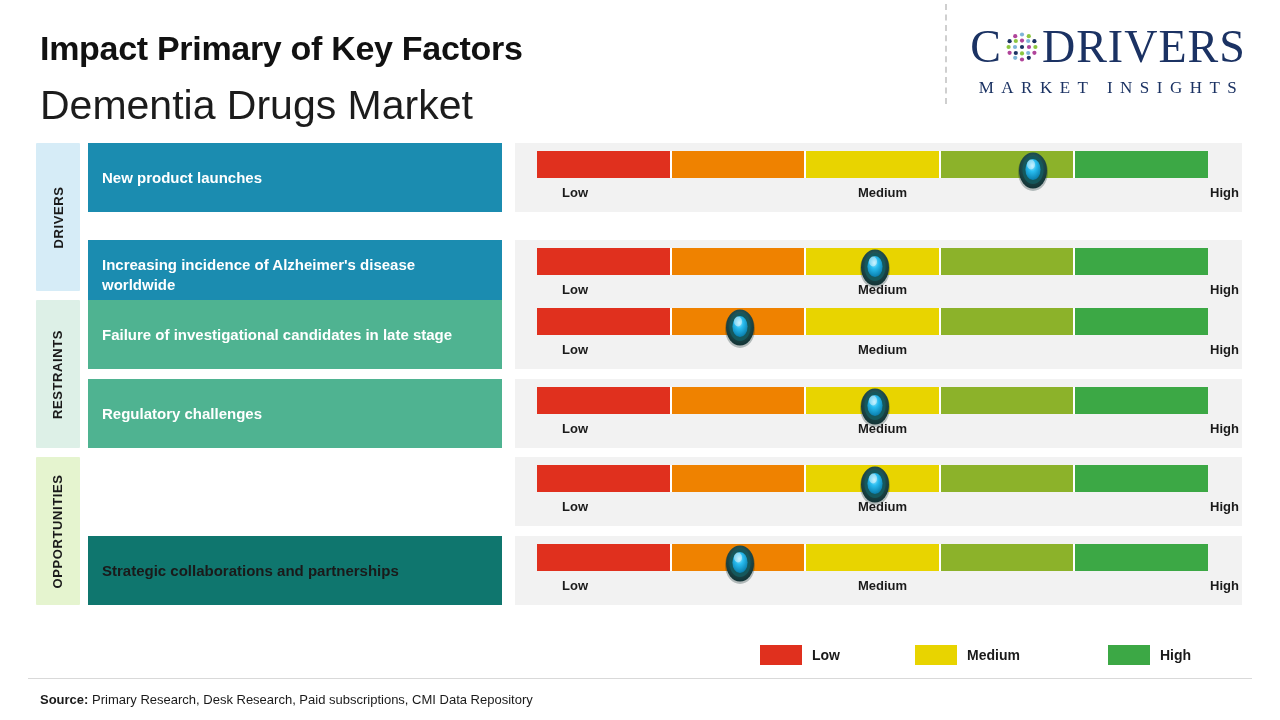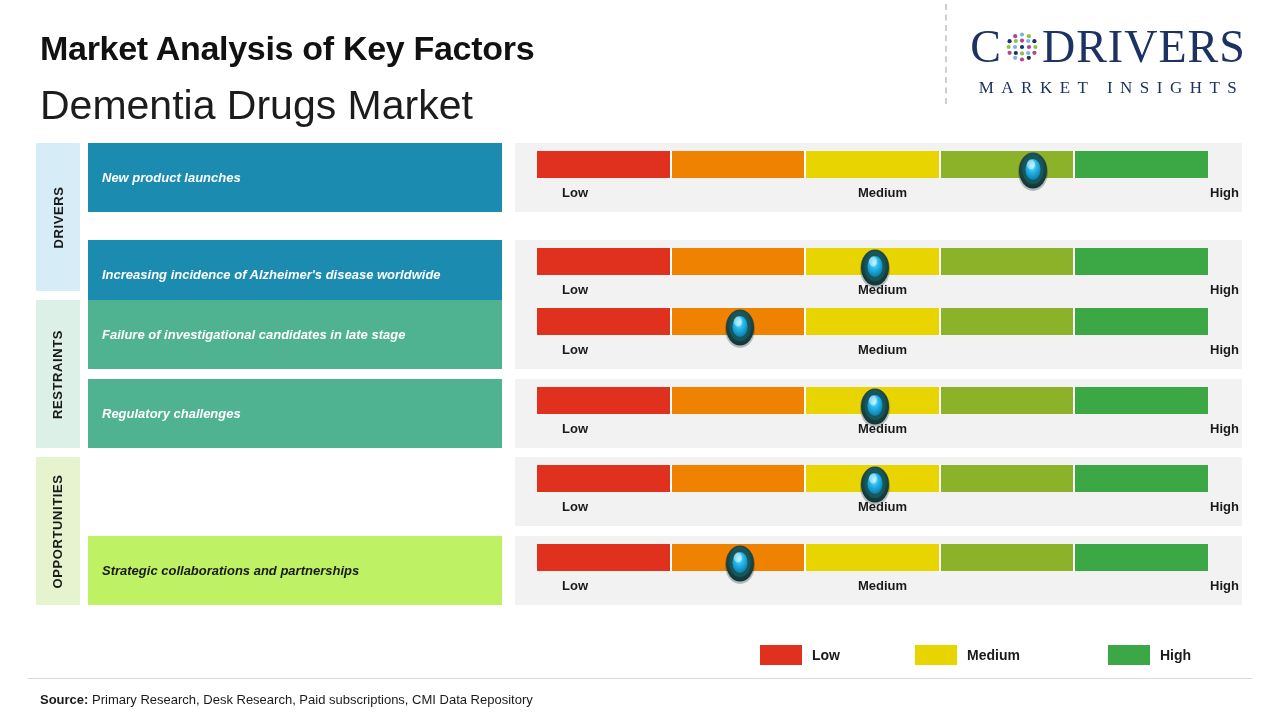--- a/index.html
+++ b/index.html
@@ -136,23 +136,22 @@
   .factor-box {
     position: absolute;
     left: 88px; top: 0;
     width: 414px; height: 69px;
     display: flex;
     align-items: center;
     box-sizing: border-box;
     padding: 0 14px;
   }
   .factor-text {
-    font-size: 13px;
+    font-size: 15px;
     font-weight: bold;
-    font-style: italic;
     line-height: 1.32;
   }
 
   
   .gauge-panel {
     position: absolute;
     left: 515px; top: 0;
     width: 727px; height: 69px;
     background: #f2f2f2;
   }
@@ -234,21 +233,21 @@
   }
   .source b { font-weight: bold; }
 </style>
 </head>
 <body>
 
 <div class="slide">
 
   <div class="header">
     <div class="title-block">
-      <div class="title-main">Market Analysis of Key Factors</div>
+      <div class="title-main">Impact Primary of Key Factors</div>
       <div class="title-sub">Dementia Drugs Market</div>
     </div>
 
     <div class="header-divider"></div>
 
     <div class="logo">
       <div class="logo-word">
         <span class="lw">C</span>
         <span class="logo-globe">
           <svg width="38" height="38" viewBox="0 0 38 38" aria-hidden="true">
@@ -449,21 +448,21 @@
         </div>
         <div class="scale-labels">
           <span class="scale-low">Low</span>
           <span class="scale-med">Medium</span>
           <span class="scale-high">High</span>
         </div>
       </div>
     </div>
 
     <div class="row" style="top:396px;">
-      <div class="factor-box" style="background:#bef264;">
+      <div class="factor-box" style="background:#0f766e;">
         <div class="factor-text" style="color:#1a1a1a;">Strategic collaborations and partnerships</div>
       </div>
       <div class="gauge-panel">
         <div class="gauge-bar">
           <div class="seg" style="background:#e0301e;"></div>
           <div class="seg" style="background:#ef8200;"></div>
           <div class="seg" style="background:#e8d400;"></div>
           <div class="seg" style="background:#8cb22a;"></div>
           <div class="seg" style="background:#3ca845;"></div>
         </div>

